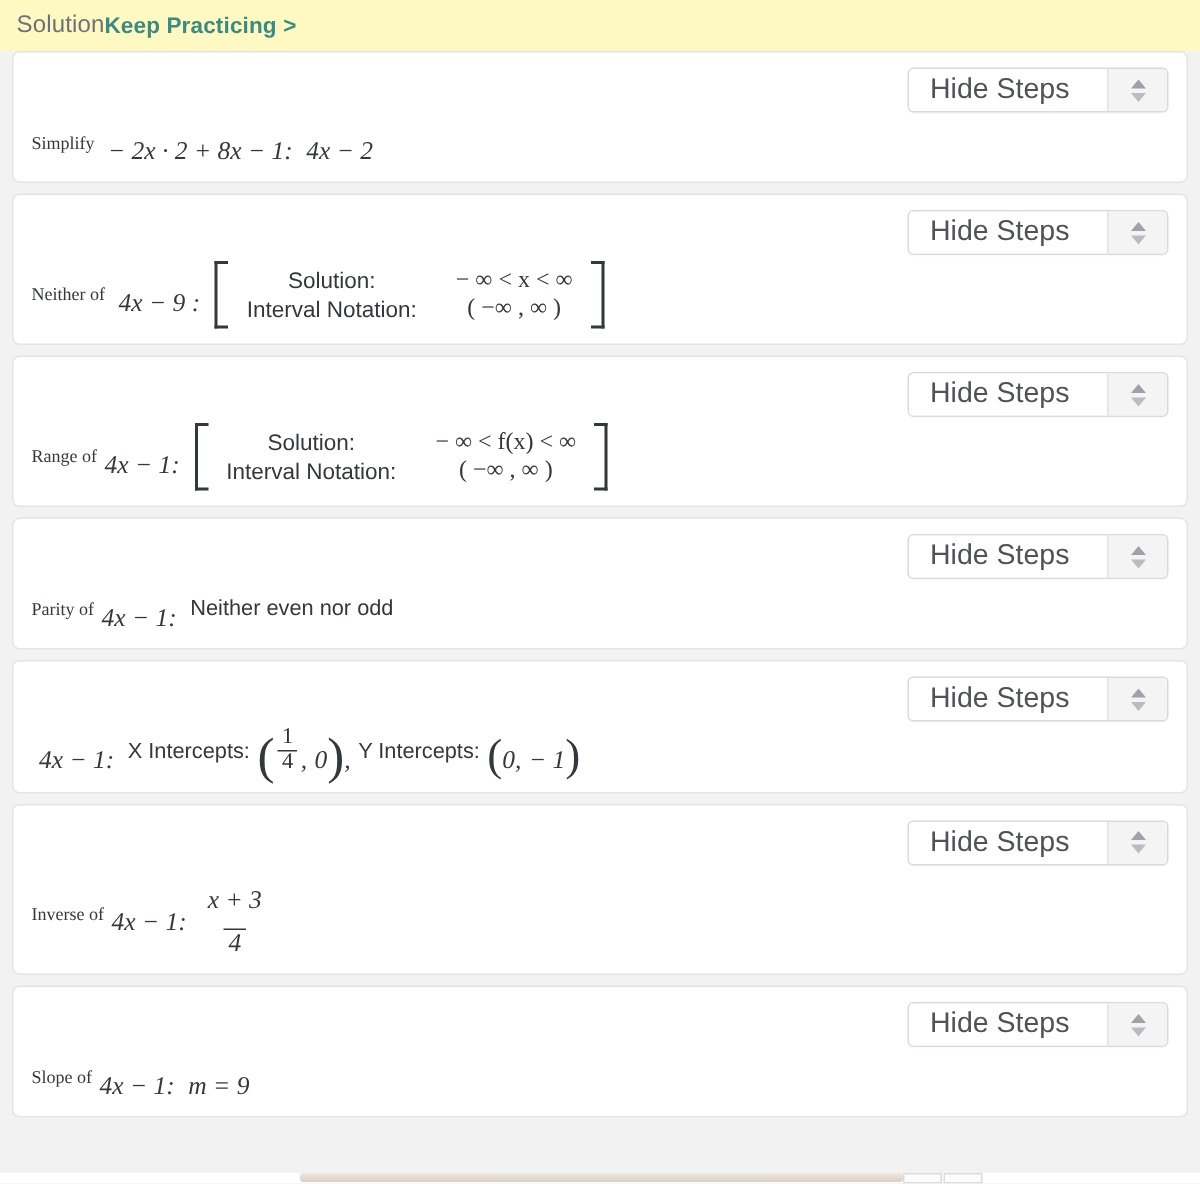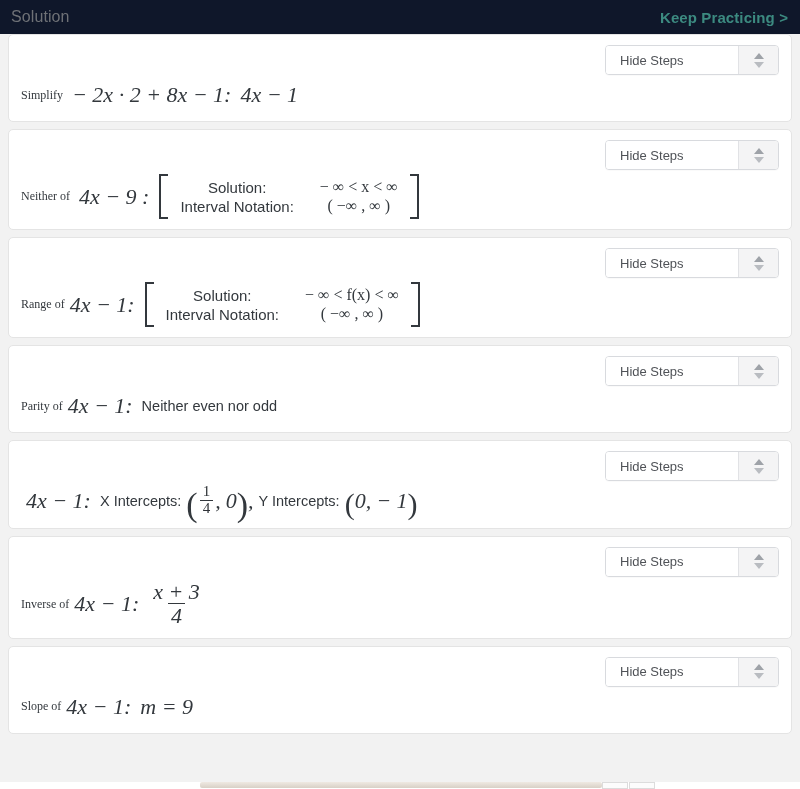--- a/index.html
+++ b/index.html
@@ -14,23 +14,23 @@
     position: relative;
     width: 800px; height: 789px;
     background: #f2f2f2;
   }
 
   
   .header {
     height: 34px;
     display: flex;
     align-items: center;
-    justify-content: space-between;
+    justify-content: flex-start;
     padding: 0 12px 0 11px;
-    background: #0f172a;
+    background: #fef9c3;
   }
   .header-title {
     font-size: 16px;
     color: #6e7176;
     font-weight: 400;
     letter-spacing: .1px;
   }
   .keep-practicing {
     font-size: 15px;
     font-weight: bold;
@@ -66,21 +66,21 @@
     overflow: hidden;
     box-shadow: 0 1px 0 rgba(0,0,0,.02);
     cursor: pointer;
     min-width: 174px;
   }
   .hide-steps-label {
     flex: 1;
     display: flex;
     align-items: center;
     padding: 0 14px;
-    font-size: 13px;
+    font-size: 19px;
     color: #4f5257;
     background: #ffffff;
     white-space: nowrap;
   }
   .hide-steps-spinner {
     width: 40px;
     display: flex;
     flex-direction: column;
     align-items: center;
     justify-content: center;
@@ -107,23 +107,24 @@
   }
   .lbl {
     font-family: "Liberation Serif", serif;
     font-size: 12px;
     color: #33383d;
     white-space: nowrap;
   }
   .mth {
     font-family: "Liberation Serif", serif;
     font-style: italic;
-    font-size: 22px;
-    color: #33383d;
-    white-space: nowrap;
+    font-size: 17px;
+    color: #33383d;
+    white-space: nowrap;
+    margin-top: 11px;
   }
   .sp { display: inline-block; width: 9px; }
   .sp-s { display: inline-block; width: 5px; }
 
   
   .matrix {
     display: inline-flex;
     align-items: stretch;
     margin-left: 10px;
     vertical-align: middle;
@@ -246,21 +247,21 @@
             <span class="tri-up"></span>
             <span class="tri-dn"></span>
           </span>
         </div>
       </div>
       <div class="card-body">
         <span class="lbl">Simplify</span>
         <span class="sp"></span>
         <span class="mth">− 2x · 2 + 8x − 1:</span>
         <span class="sp"></span>
-        <span class="mth">4x − 1</span>
+        <span class="mth">4x − 2</span>
       </div>
     </div>
 
     <div class="card">
       <div class="card-toolbar">
         <div class="hide-steps">
           <span class="hide-steps-label">Hide Steps</span>
           <span class="hide-steps-spinner">
             <span class="tri-up"></span>
             <span class="tri-dn"></span>

